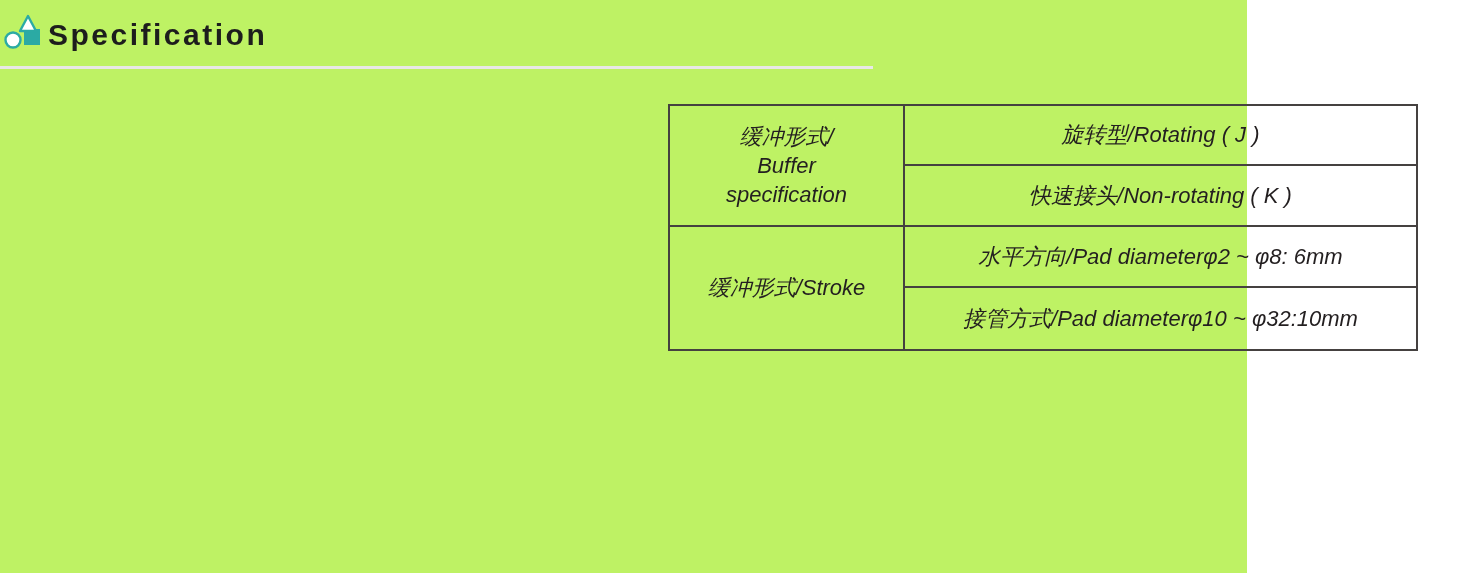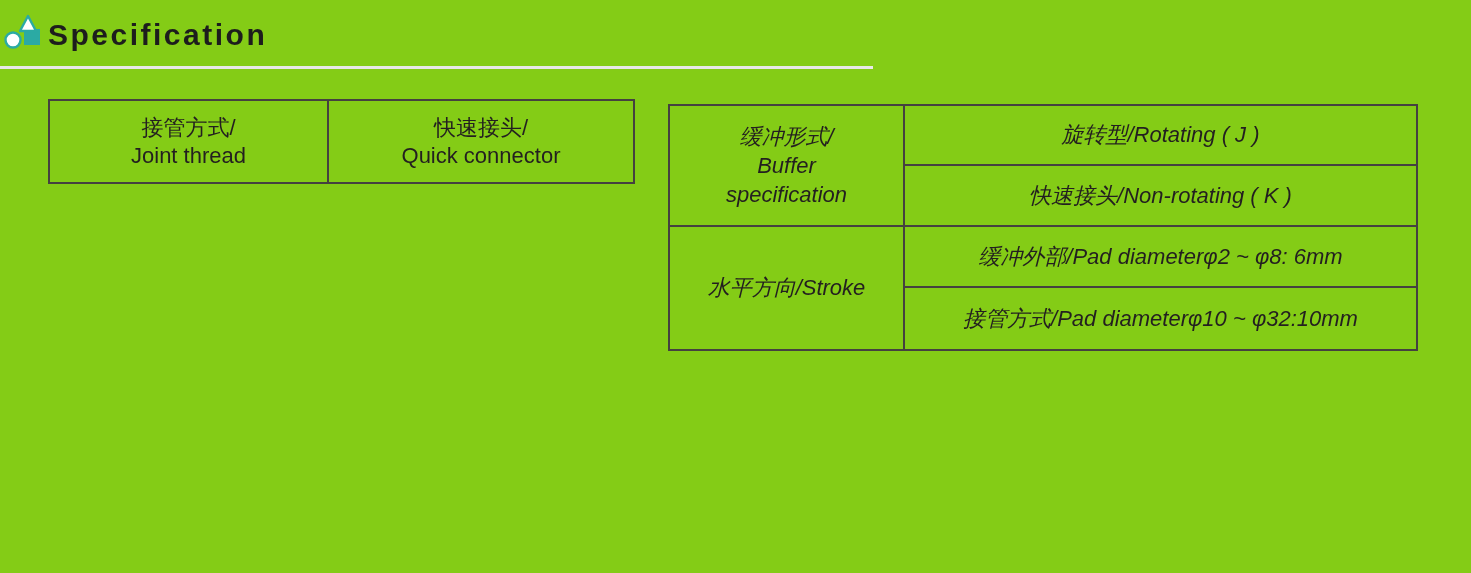--- a/index.html
+++ b/index.html
@@ -3,21 +3,21 @@
 <meta charset="utf-8">
 <style>
   * { margin: 0; padding: 0; box-sizing: border-box; }
   html, body {
     width: 1471px; height: 573px;
     background: #ffffff;
     font-family: "Liberation Sans", "DejaVu Sans", sans-serif;
     overflow: hidden;
     position: relative;
   }
-  .page { position: relative; width: 1471px; height: 573px; background: #84cc16; }
+  .page { position: relative; width: 1247px; height: 573px; background: #bef264; }
 
   
   .header-icon {
     position: absolute; left: 2px; top: 13px;
     width: 40px; height: 38px;
   }
   .page-title {
     position: absolute; left: 48px; top: 18px;
     font-size: 30px; font-weight: 700;
     letter-spacing: 2.5px;
@@ -60,47 +60,41 @@
   </svg>
   <div class="page-title">Specification</div>
   <div class="header-rule"></div>
 
   <table class="spec" id="left-table">
     <colgroup>
         <col style="width:279px">
         <col style="width:306px">
       </colgroup>
     <tbody>
-        <tr style="height:83px">
-      <td>接管方式/
-Joint thread</td>
-      <td>快速接头/
-Quick connector</td>
-    </tr>
   </tbody>
     </table>
 
   <table class="spec" id="right-table">
     <colgroup>
         <col style="width:235px">
         <col style="width:513px">
       </colgroup>
     <tbody>
         <tr style="height:60px">
       <td rowspan="2" style="line-height:29px">缓冲形式/
 Buffer
 specification</td>
       <td>旋转型/Rotating ( J )</td>
     </tr>
     <tr style="height:61px">
       <td>快速接头/Non-rotating ( K )</td>
     </tr>
     <tr style="height:61px">
-      <td rowspan="2">水平方向/Stroke</td>
-      <td>缓冲外部/Pad diameterφ2 ~ φ8: 6mm</td>
+      <td rowspan="2">缓冲形式/Stroke</td>
+      <td>水平方向/Pad diameterφ2 ~ φ8: 6mm</td>
     </tr>
     <tr style="height:63px">
       <td>接管方式/Pad diameterφ10 ~ φ32:10mm</td>
     </tr>
   </tbody>
     </table>
 
 </div>
 
 </body></html>

